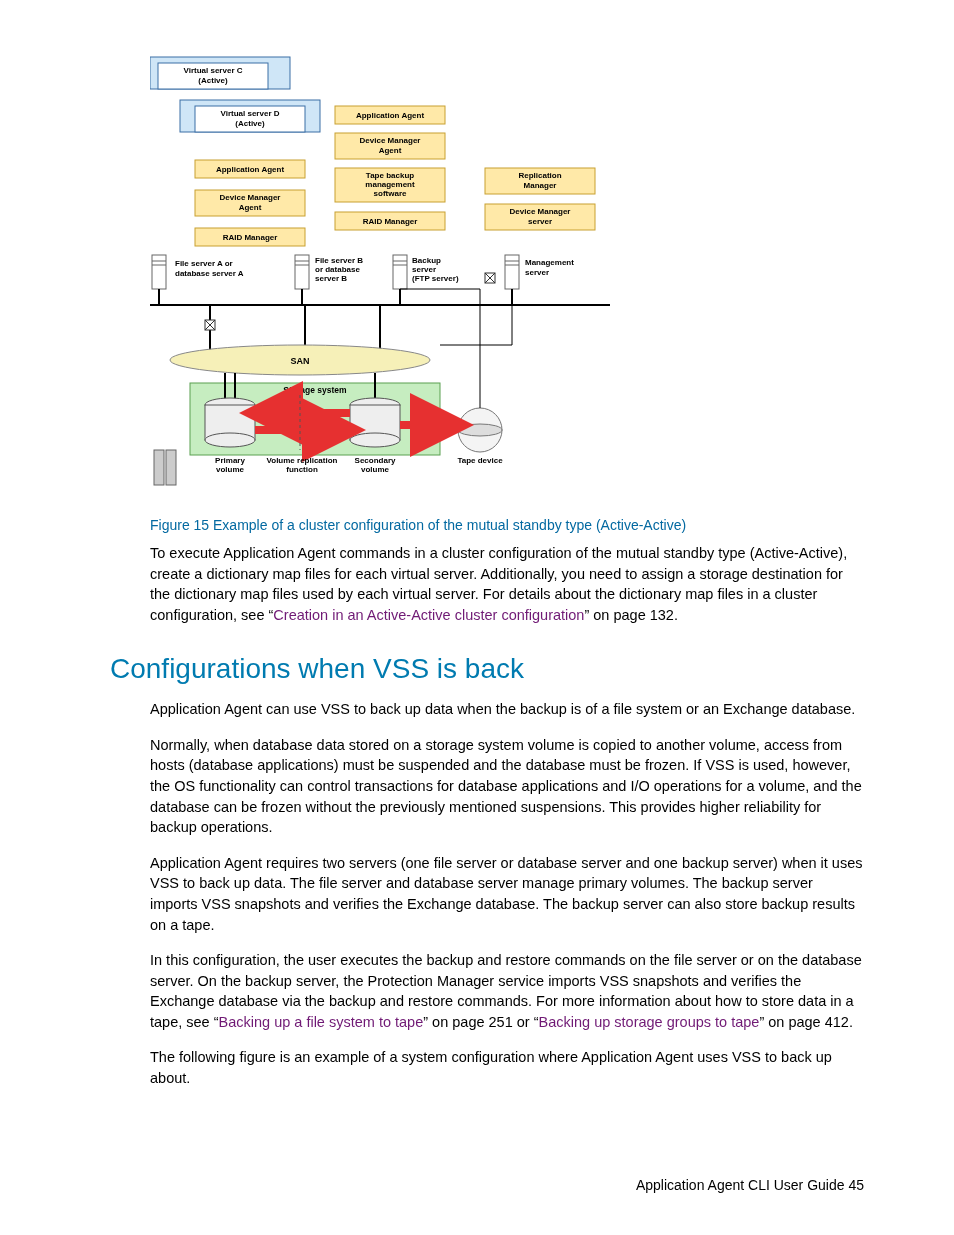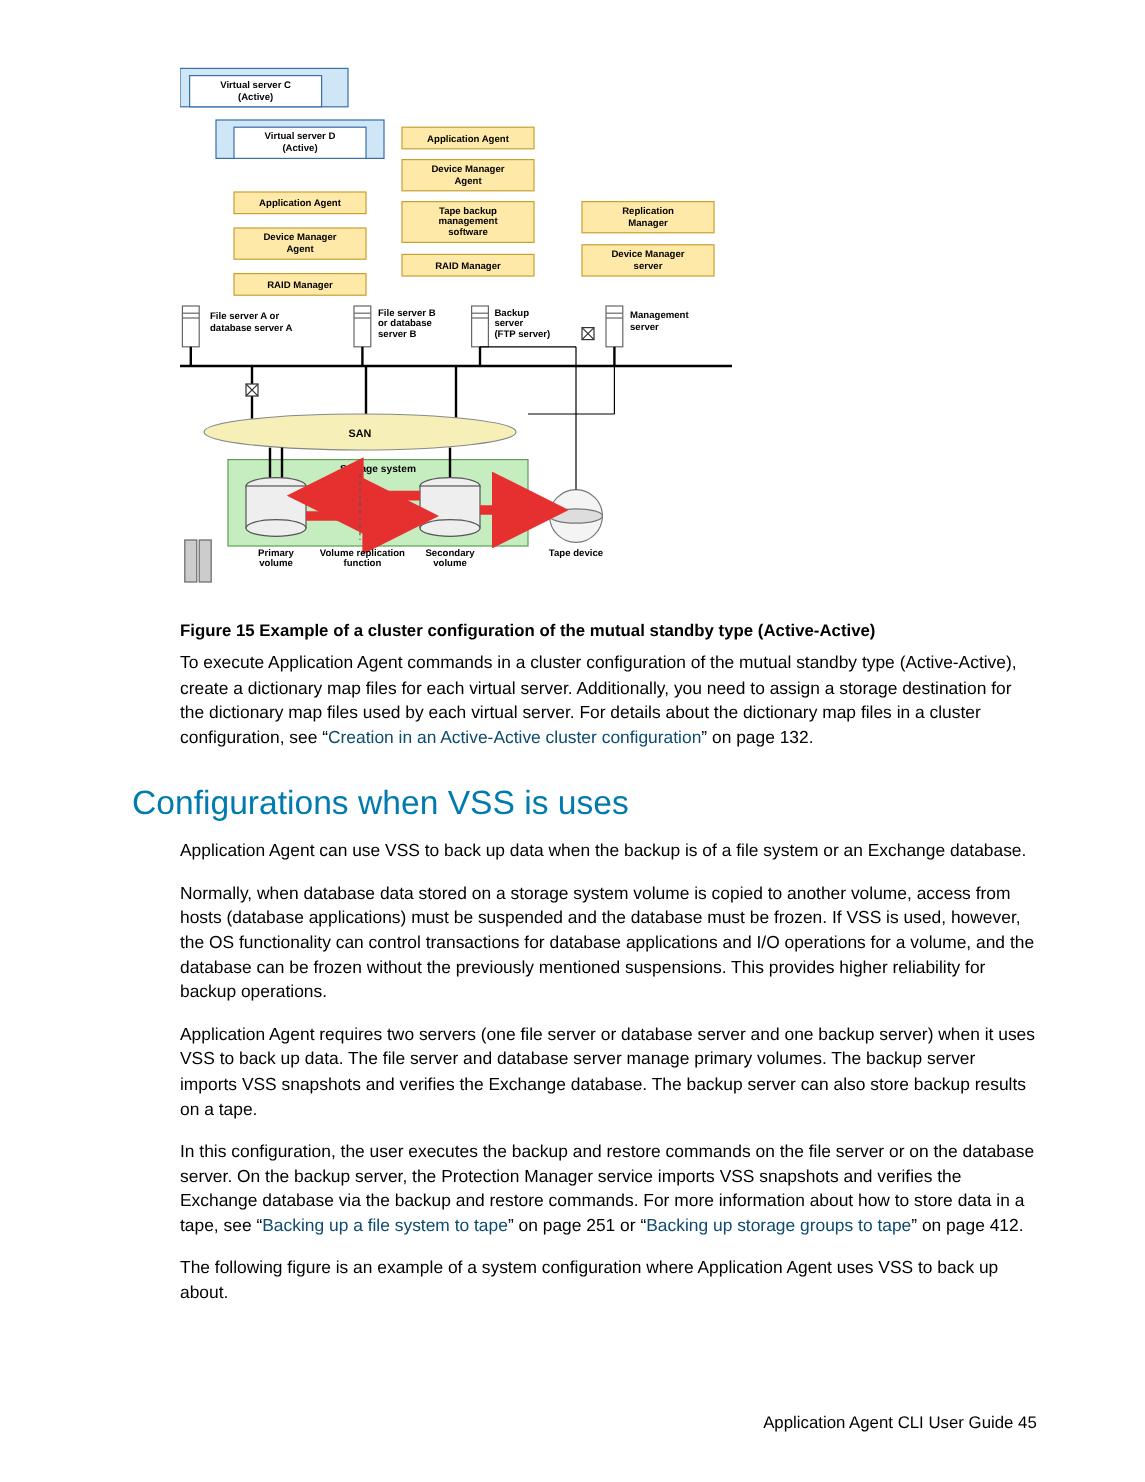--- a/index.html
+++ b/index.html
@@ -12,32 +12,32 @@
     position: relative;
     padding: 55px 90px 40px 110px;
   }
   .figure-wrap {
     margin-left: 40px;
     margin-bottom: 12px;
     font-weight: bold;
   }
   svg.diagram { display: block; }
   .fig-caption {
-    color: #000000;
-    font-weight: bold;
+    color: #0369a1;
+    font-weight: normal;
     font-size: 14px;
     margin: 10px 0 10px 40px;
   }
   .body-text {
     font-size: 14.5px;
     line-height: 1.42;
     margin: 0 0 15px 40px;
     text-align: left;
   }
-  .link { color: #0c4a6e; }
+  .link { color: #701a75; }
   h2.section {
     color: #007bb0;
     font-weight: normal;
     font-size: 28px;
     margin: 28px 0 14px 0;
   }
   .footer {
     position: absolute;
     bottom: 42px;
     right: 90px;
@@ -170,21 +170,21 @@
   <line x1="362" y1="290" x2="290" y2="290" stroke="#000"></line>
 </svg>
 </div>
 
 <p class="fig-caption">Figure 15 Example of a cluster configuration of the mutual standby type (Active-Active)</p>
 
 <p class="body-text">
   <span>To execute Application Agent commands in a cluster configuration of the mutual standby type (Active-Active), create a dictionary map files for each virtual server. Additionally, you need to assign a storage destination for the dictionary map files used by each virtual server. For details about the dictionary map files in a cluster configuration, see “</span><span class="link">Creation in an Active-Active cluster configuration</span><span>” on page 132.</span>
 </p>
 
-<h2 class="section">Configurations when VSS is uses</h2>
+<h2 class="section">Configurations when VSS is back</h2>
 
 <p class="body-text">Application Agent can use VSS to back up data when the backup is of a file system or an Exchange database.</p>
 <p class="body-text">Normally, when database data stored on a storage system volume is copied to another volume, access from hosts (database applications) must be suspended and the database must be frozen. If VSS is used, however, the OS functionality can control transactions for database applications and I/O operations for a volume, and the database can be frozen without the previously mentioned suspensions. This provides higher reliability for backup operations.</p>
 <p class="body-text">Application Agent requires two servers (one file server or database server and one backup server) when it uses VSS to back up data. The file server and database server manage primary volumes. The backup server imports VSS snapshots and verifies the Exchange database. The backup server can also store backup results on a tape.</p>
 
 <p class="body-text">
   <span>In this configuration, the user executes the backup and restore commands on the file server or on the database server. On the backup server, the Protection Manager service imports VSS snapshots and verifies the Exchange database via the backup and restore commands. For more information about how to store data in a tape, see “</span><span class="link">Backing up a file system to tape</span><span>” on page 251 or “</span><span class="link">Backing up storage groups to tape</span><span>” on page 412.</span>
 </p>
 
 <p class="body-text">The following figure is an example of a system configuration where Application Agent uses VSS to back up about.</p>

